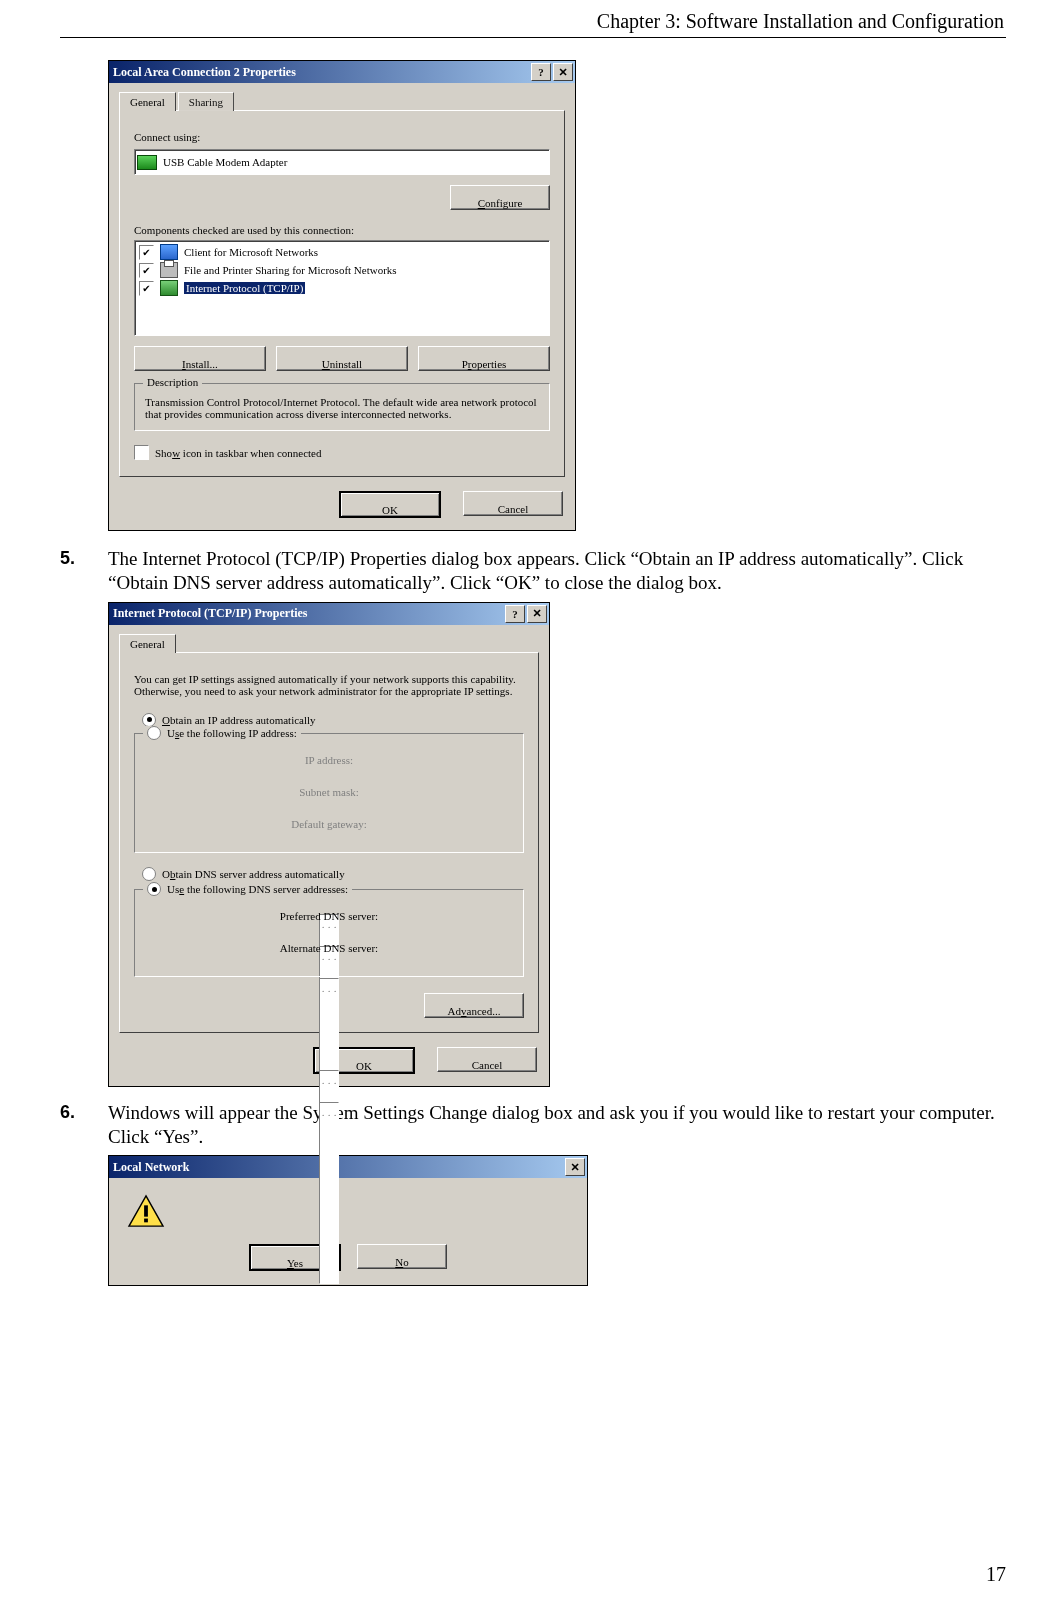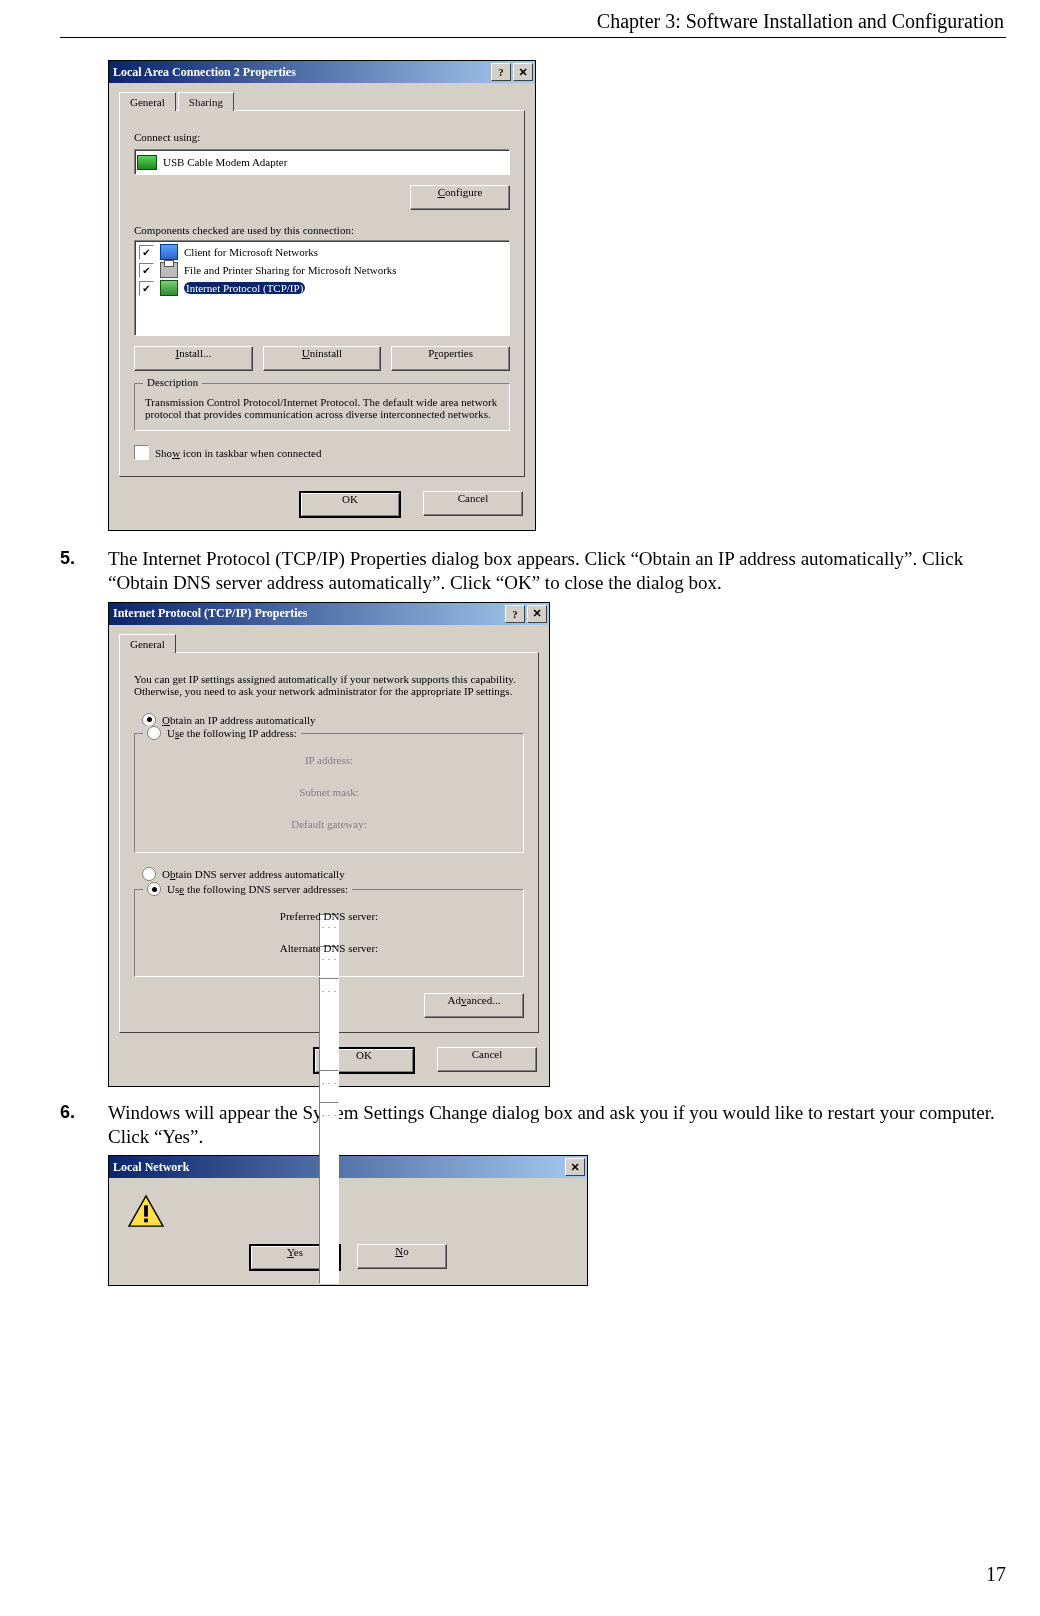--- a/index.html
+++ b/index.html
@@ -25,36 +25,36 @@
   .tab{font:11px Tahoma;padding:3px 10px;background:#d4d0c8;border:1px solid #808080;border-bottom:none;
        border-top-color:#fff;border-left-color:#fff;border-right-color:#404040;position:relative;top:1px;margin-right:2px;}
   .tab.active{background:#d4d0c8;z-index:2;}
   .tab.inactive{background:#d4d0c8;opacity:.92;}
   .tab-panel{margin:0 10px 10px 10px;border:1px solid #fff;border-right-color:#404040;border-bottom-color:#404040;
              background:#d4d0c8;padding:20px 14px 14px 14px;font:11px Tahoma;color:#000;}
   .sunken{background:#fff;border:1px solid #808080;border-right-color:#fff;border-bottom-color:#fff;
           box-shadow:inset 1px 1px 0 #404040;}
   .sunken-flat{background:#fff;border:1px solid #808080;border-right-color:#fff;border-bottom-color:#fff;}
   .btn{font:11px Tahoma;background:#d4d0c8;border:1px solid #fff;border-right-color:#404040;border-bottom-color:#404040;
-       box-shadow:inset -1px -1px 0 #808080;min-width:82px;height:23px;display:inline-flex;align-items:flex-start;
+       box-shadow:inset -1px -1px 0 #808080;min-width:82px;height:23px;display:inline-flex;align-items:flex-end;
        justify-content:center;padding:0 8px;cursor:default;}
   .btn.small{min-width:72px;}
   .btn.default{border:2px solid #000;box-shadow:inset 1px 1px 0 #fff,inset -1px -1px 0 #808080;}
   .groupbox{border:1px solid #808080;border-right-color:#fff;border-bottom-color:#fff;padding:12px 10px 10px 10px;
             margin-top:12px;position:relative;}
   .groupbox>.legend{position:absolute;top:-8px;left:8px;background:#d4d0c8;padding:0 4px;font:11px Tahoma;}
   .groupbox.disabled .row-lbl,.groupbox.disabled .ipcell{color:#808080;}
   .checkbox,.radio{display:inline-flex;align-items:center;gap:6px;font:11px Tahoma;}
   .cb-box{width:13px;height:13px;background:#fff;border:1px solid #808080;border-right-color:#fff;border-bottom-color:#fff;
           display:inline-flex;align-items:center;justify-content:center;font:10px Tahoma;}
   .rb-dot{width:12px;height:12px;border-radius:50%;background:#fff;border:1px solid #808080;
           display:inline-flex;align-items:center;justify-content:center;}
   .rb-dot .inner{width:5px;height:5px;border-radius:50%;background:#000;}
   .list-row{display:flex;align-items:center;gap:6px;height:18px;padding:0 4px;font:11px Tahoma;}
-  .sel{background:#0a246a;color:#fff;padding:0 2px;border-radius:6px;}
+  .sel{background:#0a246a;color:#fff;padding:0 2px;}
   .mini-icon{width:16px;height:14px;display:inline-block;}
   .net-icon{background:linear-gradient(#5aa0ff,#2a66cc);border:1px solid #003a88;}
   .prn-icon{background:#bcbcbc;border:1px solid #555;position:relative;}
   .prn-icon::after{content:"";position:absolute;left:3px;top:-3px;width:8px;height:5px;background:#fff;border:1px solid #555;}
   .tcp-icon{background:linear-gradient(#78d078,#2e8b2e);border:1px solid #145214;}
   .adapter-icon{width:18px;height:13px;display:inline-block;background:linear-gradient(#5ad25a,#1c8a1c);border:1px solid #0a4a0a;margin:0 6px 0 2px;}
   .iprow{display:flex;align-items:center;height:24px;margin-top:8px;flex-direction:column;}
   .row-lbl{flex:0 0 160px;font:11px Tahoma;}
   .ipfield{flex:0 0 180px;height:20px;display:flex;}
   .ipcell{flex:1;text-align:center;font:11px Tahoma;border-right:0;line-height:18px;}
@@ -71,21 +71,21 @@
   .msgbtns{display:flex;justify-content:center;gap:16px;padding:8px 0 14px 0;}
 </style>
 </head>
 <body>
 
 <div class="page">
 
   <div class="running-head">Chapter 3: Software Installation and Configuration</div>
   <hr class="head-rule">
 
-  <div class="dlg win-font" style="width:428px;margin-left:48px;">
+  <div class="dlg win-font" style="width:468px;margin-left:48px;">
     <div class="titlebar">
       <span>Local Area Connection 2 Properties</span>
       <span class="spacer"></span>
       <span class="title-btn">?</span>
       <span class="title-btn">✕</span>
     </div>
 
     <div class="tabstrip">
       <div class="tab active">General</div>
       <div class="tab inactive">Sharing</div>

